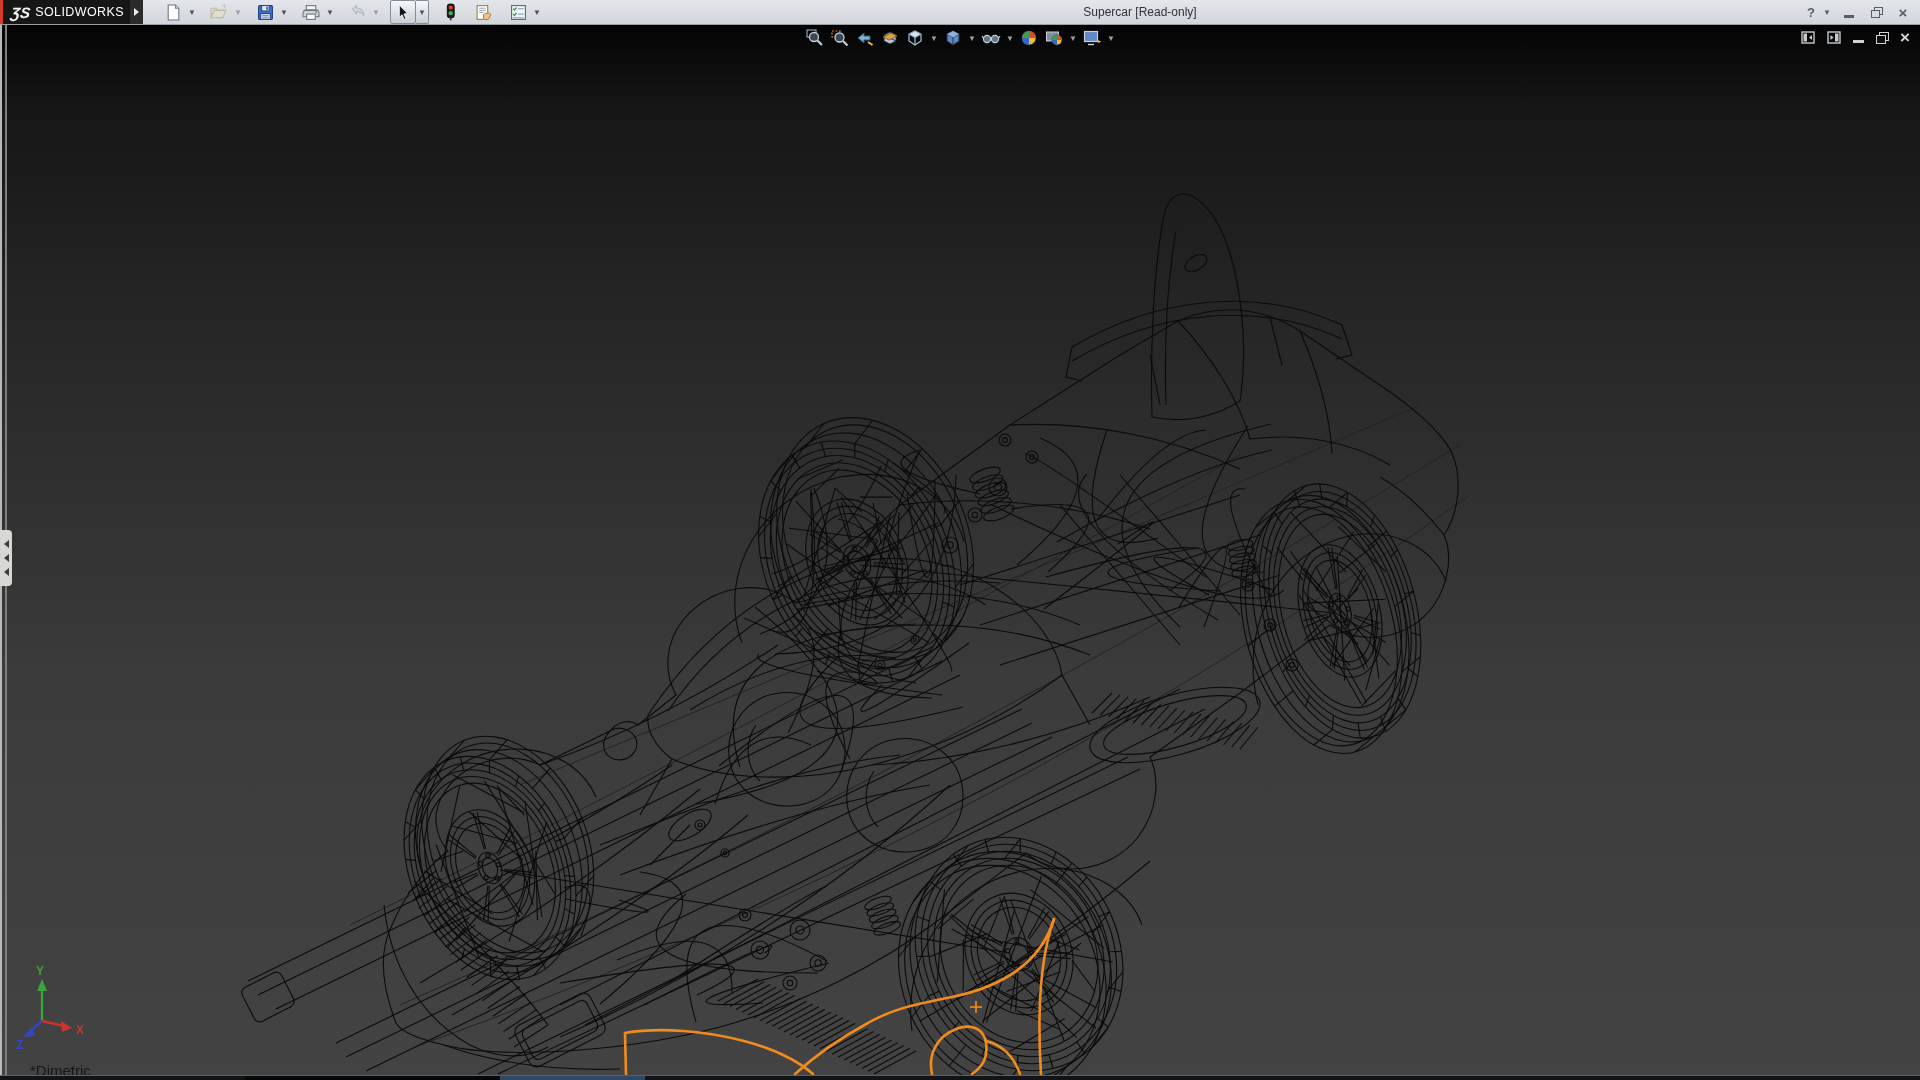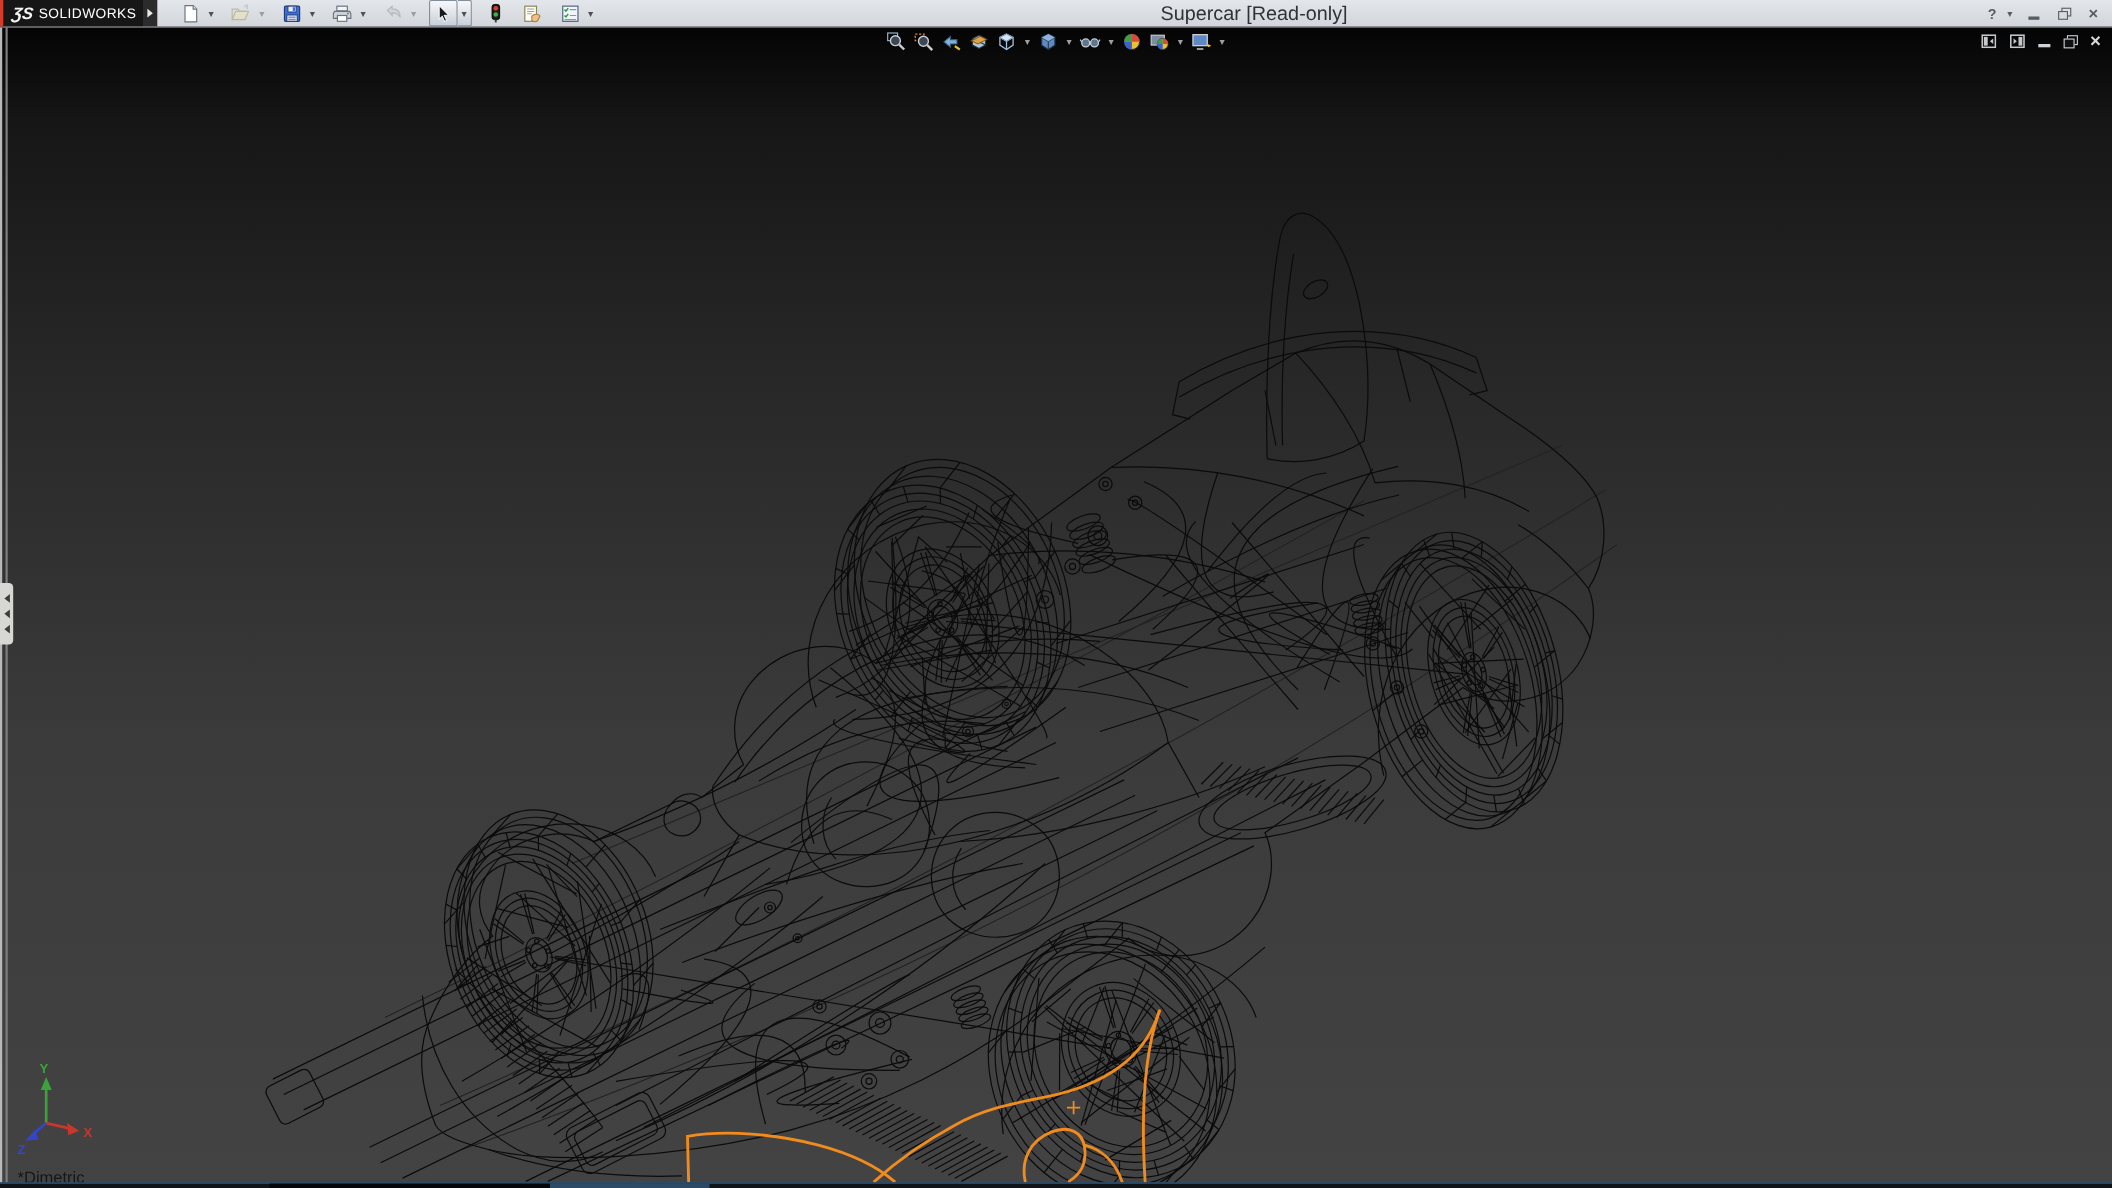--- a/index.html
+++ b/index.html
@@ -16,21 +16,21 @@
     display:flex;align-items:center;justify-content:center;cursor:pointer;}
   .logo-expand .tri{width:0;height:0;border-left:5px solid #e8e8e8;border-top:4px solid transparent;border-bottom:4px solid transparent;}
   .main-toolbar{position:absolute;left:160px;top:0;height:24px;display:flex;align-items:center;}
   .tb-btn{height:22px;min-width:24px;display:flex;align-items:center;justify-content:center;border:1px solid transparent;}
   .tb-btn.pressed{background:linear-gradient(#f6f8fb,#c9cfd8);border:1px solid #848e9b;border-radius:2px;}
   .tb-dd{width:12px;height:22px;display:flex;align-items:center;justify-content:center;color:#4c5156;font-size:8px;}
   .tb-dd.boxed{border:1px solid #848e9b;border-left:none;background:linear-gradient(#f6f8fb,#c9cfd8);border-radius:0 2px 2px 0;}
   .tb-gap{width:8px;}
   .dim{opacity:.45;}
   .win-title{position:absolute;left:1140px;top:0;height:24px;transform:translateX(-50%);
-    display:flex;align-items:center;font-size:18px;color:#2f3338;}
+    display:flex;align-items:center;font-size:12px;color:#2f3338;}
   .winctrls{position:absolute;right:8px;top:0;height:24px;display:flex;align-items:center;gap:9px;color:#575d64;}
   .wc{display:flex;align-items:center;justify-content:center;width:18px;height:18px;cursor:pointer;}
   .help-q{font-size:13px;font-weight:bold;color:#575d64;}
   .dd-sm{font-size:8px;color:#575d64;margin-left:-6px;}
   .min-glyph{width:10px;height:3px;background:#575d64;margin-top:8px;}
   .restore-glyph{position:relative;width:11px;height:10px;}
   .restore-glyph .r1{position:absolute;left:3px;top:0;width:7px;height:6px;border:1.5px solid #575d64;}
   .restore-glyph .r2{position:absolute;left:0;top:3px;width:7px;height:6px;border:1.5px solid #575d64;background:#d8dce0;}
   .close-glyph{font-size:15px;font-weight:bold;color:#575d64;line-height:1;}
   
@@ -45,21 +45,21 @@
   .dc-min{width:11px;height:3px;background:#cfd3d7;margin-top:8px;}
   .dc-restore{position:relative;width:12px;height:11px;}
   .dc-restore .r1{position:absolute;left:3px;top:0;width:8px;height:7px;border:1.5px solid #cfd3d7;}
   .dc-restore .r2{position:absolute;left:0;top:3px;width:8px;height:7px;border:1.5px solid #cfd3d7;background:#101010;}
   .dc-close{color:#d4d8db;font-size:17px;font-weight:bold;line-height:1;}
   .edge-line1{position:absolute;left:0;top:0;width:2px;height:1050px;background:#b9b9b9;z-index:4;}
   .edge-line2{position:absolute;left:5px;top:0;width:2px;height:1050px;background:#7e7e7e;z-index:4;}
   .splitter-tab{position:absolute;left:0;top:505px;width:12px;height:56px;background:#d7d7d4;
     border-radius:0 4px 4px 0;z-index:6;display:flex;flex-direction:column;align-items:center;justify-content:center;gap:6px;cursor:pointer;}
   .splitter-tab .a{width:0;height:0;border-right:5px solid #3c3c3c;border-top:4px solid transparent;border-bottom:4px solid transparent;}
-  .view-label{position:absolute;left:16px;top:1037px;font-size:15px;color:#161616;z-index:5;}
+  .view-label{position:absolute;left:30px;top:1037px;font-size:15px;color:#161616;z-index:5;}
   
   .statusstrip{position:absolute;left:0;top:1075px;width:1920px;height:5px;background:#101317;z-index:40;}
   .statusstrip .blue{position:absolute;left:0;top:0;width:1920px;height:1px;background:#2e6da0;}
   .statusstrip .segA{position:absolute;left:245px;top:1px;width:255px;height:4px;background:#05070a;}
   .statusstrip .segB{position:absolute;left:500px;top:1px;width:145px;height:4px;background:#2c4a66;}
   .wf{stroke:#0b0b0b;fill:none;stroke-width:1.1;}
   .wf2{stroke:#232323;fill:none;stroke-width:1;}
   .orange{stroke:var(--highlight,#f08c1e);fill:none;stroke-width:2.6;stroke-linecap:round;}
 </style>
 </head>

